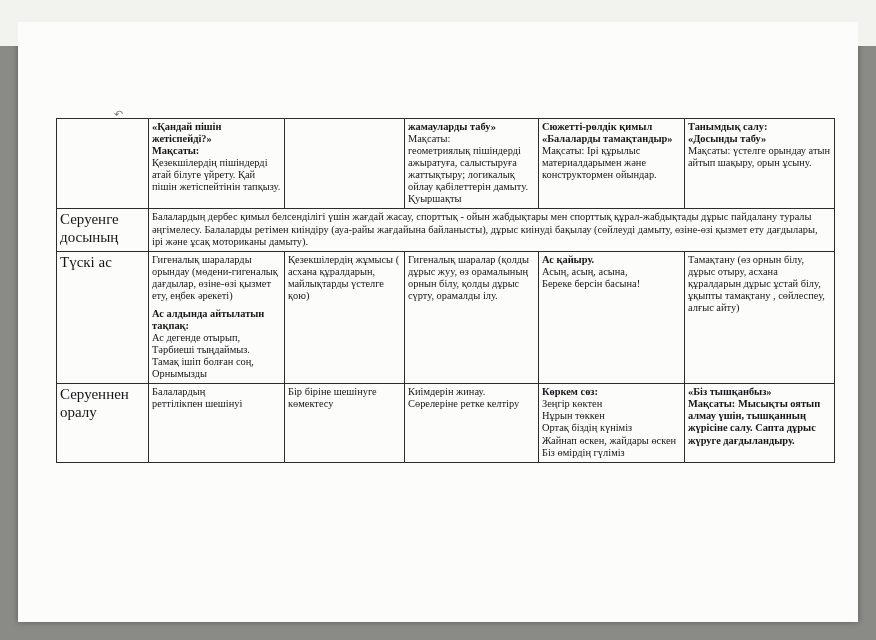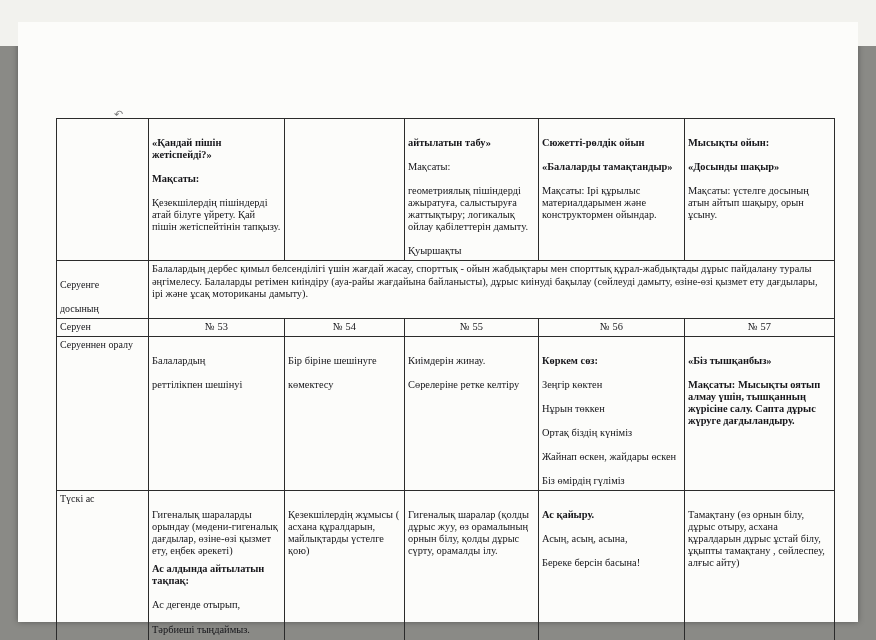--- a/index.html
+++ b/index.html
@@ -55,23 +55,23 @@
     vertical-align: top;
     padding: 2px 3px 3px 3px;
   }
   .c0 { width: 92px; }
   .c1 { width: 136px; }
   .c2 { width: 120px; }
   .c3 { width: 134px; }
   .c4 { width: 146px; }
   .c5 { width: 150px; }
   .b { font-weight: bold; }
-  .cellline { display: block; margin-top: 16px; }
-  .cellline + .cellline { margin-top: 12px; }
-  .rowlabel { font-size: 10px; }
+  .cellline { display: block; }
+  .cellline + .cellline { margin-top: 0px; }
+  .rowlabel { font-size: 15px; }
   .tall { height: 120px; }
   .nums td { text-align: center; padding-top: 2px; padding-bottom: 2px; }
   .nums td.lbl { text-align: left; }
   .spanrow td { padding: 2px 4px; }
   .tiny-mark {
     position: absolute;
     left: 96px;
     top: 86px;
     width: 14px;
     height: 12px;
@@ -99,52 +99,70 @@
       <tbody>
           <tr>
         <td class="c0"></td>
         <td class="c1">
           <span class="cellline b">«Қандай пішін жетіспейді?»</span>
           <span class="cellline b">Мақсаты:</span>
           <span class="cellline">Қезекшілердің пішіндерді атай білуге үйрету. Қай пішін жетіспейтінін тапқызу.</span>
         </td>
         <td class="c2"></td>
         <td class="c3">
-          <span class="cellline b">айтылатын табу»</span>
+          <span class="cellline b">жамауларды табу»</span>
           <span class="cellline">Мақсаты:</span>
           <span class="cellline">геометриялық пішіндерді ажыратуға, салыстыруға жаттықтыру; логикалық ойлау қабілеттерін дамыту.</span>
           <span class="cellline">Қуыршақты</span>
         </td>
         <td class="c4">
-          <span class="cellline b">Сюжетті-рөлдік ойын</span>
+          <span class="cellline b">Сюжетті-рөлдік қимыл</span>
           <span class="cellline b">«Балаларды тамақтандыр»</span>
           <span class="cellline">Мақсаты: Ірі құрылыс материалдарымен және конструктормен ойындар.</span>
         </td>
         <td class="c5">
-          <span class="cellline b">Мысықты ойын:</span>
-          <span class="cellline b">«Досынды шақыр»</span>
-          <span class="cellline">Мақсаты: үстелге досының атын айтып шақыру, орын ұсыну.</span>
+          <span class="cellline b">Танымдық салу:</span>
+          <span class="cellline b">«Досынды табу»</span>
+          <span class="cellline">Мақсаты: үстелге орындау атын айтып шақыру, орын ұсыну.</span>
         </td>
       </tr>
 
       <tr class="spanrow">
         <td class="c0 rowlabel">
           <span class="cellline">Серуенге</span>
           <span class="cellline">досының</span>
         </td>
         <td colspan="5">Балалардың дербес қимыл белсенділігі үшін жағдай жасау, спорттық - ойын жабдықтары мен спорттық құрал-жабдықтады дұрыс пайдалану туралы әңгімелесу. Балаларды  ретімен киіндіру (ауа-райы жағдайына  байланысты), дұрыс киінуді бақылау (сөйлеуді дамыту, өзіне-өзі қызмет ету дағдылары, ірі және ұсақ моториканы дамыту).</td>
       </tr>
 
-      <tr class="nums">
-        <td class="c0 lbl rowlabel">Серуен</td>
-        <td class="c1">№ 53</td>
-        <td class="c2">№ 54</td>
-        <td class="c3">№ 55</td>
-        <td class="c4">№ 56</td>
-        <td class="c5">№ 57</td>
+
+      <tr>
+        <td class="c0 rowlabel tall">Түскі ас</td>
+        <td class="c1">
+          <span class="cellline">Гигеналық шараларды орындау (мөдени-гигеналық дағдылар, өзіне-өзі қызмет ету, еңбек әрекеті)</span>
+          <span class="cellline b" style="margin-top:6px;">Ас алдында айтылатын тақпақ:</span>
+          <span class="cellline">Ас дегенде отырып,</span>
+          <span class="cellline">Тәрбиеші тыңдаймыз.</span>
+          <span class="cellline">Тамақ ішіп болған соң,</span>
+          <span class="cellline">Орнымызды</span>
+        </td>
+        <td class="c2">
+          <span class="cellline">Қезекшілердің жұмысы ( асхана құралдарын, майлықтарды үстелге қою)</span>
+        </td>
+        <td class="c3">
+          <span class="cellline">Гигеналық шаралар (қолды дұрыс жуу, өз орамалының орнын білу,  қолды дұрыс сүрту, орамалды ілу.</span>
+        </td>
+        <td class="c4">
+          <span class="cellline b">Ас қайыру.</span>
+          <span class="cellline">Асың, асың, асына,</span>
+          <span class="cellline">Береке берсін басына!</span>
+        </td>
+        <td class="c5">
+          <span class="cellline">Тамақтану (өз орнын білу,  дұрыс отыру, асхана құралдарын дұрыс ұстай білу, ұқыпты тамақтану , сөйлеспеу,  алғыс айту)</span>
+        </td>
       </tr>
 
       <tr>
         <td class="c0 rowlabel">Серуеннен оралу</td>
         <td class="c1">
           <span class="cellline">Балалардың</span>
           <span class="cellline">реттілікпен шешінуі</span>
         </td>
         <td class="c2">
           <span class="cellline">Бір біріне шешінуге</span>
@@ -160,42 +178,16 @@
           <span class="cellline">Нұрын төккен</span>
           <span class="cellline">Ортақ біздің күніміз</span>
           <span class="cellline">Жайнап өскен, жайдары өскен</span>
           <span class="cellline">Біз өмірдің гүліміз</span>
         </td>
         <td class="c5">
           <span class="cellline b">«Біз тышқанбыз»</span>
           <span class="cellline b">Мақсаты: Мысықты оятып алмау үшін, тышқанның жүрісіне салу.  Сапта дұрыс жүруге дағдыландыру.</span>
         </td>
       </tr>
-
-      <tr>
-        <td class="c0 rowlabel tall">Түскі ас</td>
-        <td class="c1">
-          <span class="cellline">Гигеналық шараларды орындау (мөдени-гигеналық дағдылар, өзіне-өзі қызмет ету, еңбек әрекеті)</span>
-          <span class="cellline b" style="margin-top:6px;">Ас алдында айтылатын тақпақ:</span>
-          <span class="cellline">Ас дегенде отырып,</span>
-          <span class="cellline">Тәрбиеші тыңдаймыз.</span>
-          <span class="cellline">Тамақ ішіп болған соң,</span>
-          <span class="cellline">Орнымызды</span>
-        </td>
-        <td class="c2">
-          <span class="cellline">Қезекшілердің жұмысы ( асхана құралдарын, майлықтарды үстелге қою)</span>
-        </td>
-        <td class="c3">
-          <span class="cellline">Гигеналық шаралар (қолды дұрыс жуу, өз орамалының орнын білу,  қолды дұрыс сүрту, орамалды ілу.</span>
-        </td>
-        <td class="c4">
-          <span class="cellline b">Ас қайыру.</span>
-          <span class="cellline">Асың, асың, асына,</span>
-          <span class="cellline">Береке берсін басына!</span>
-        </td>
-        <td class="c5">
-          <span class="cellline">Тамақтану (өз орнын білу,  дұрыс отыру, асхана құралдарын дұрыс ұстай білу, ұқыпты тамақтану , сөйлеспеу,  алғыс айту)</span>
-        </td>
-      </tr>
     </tbody>
       </table>
   </div>
 </div>
 
 </body></html>

